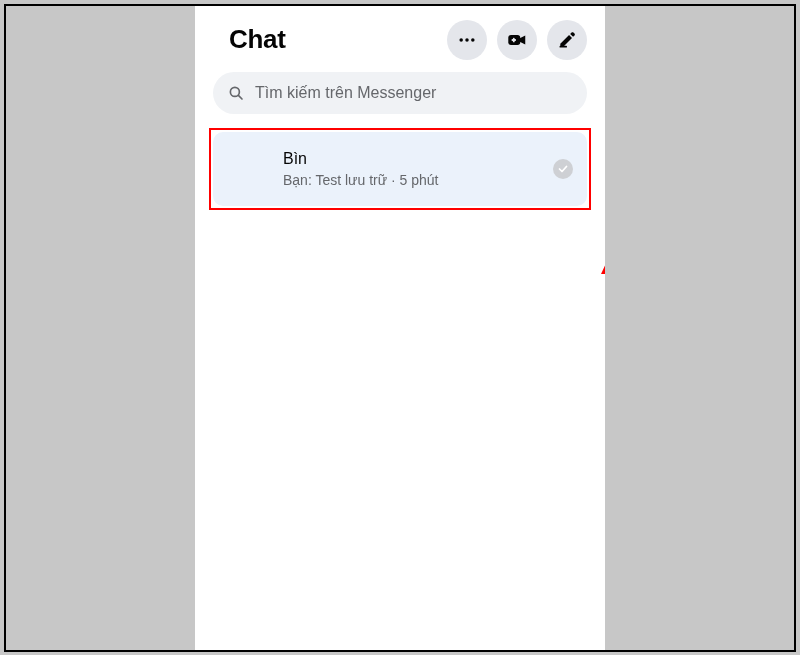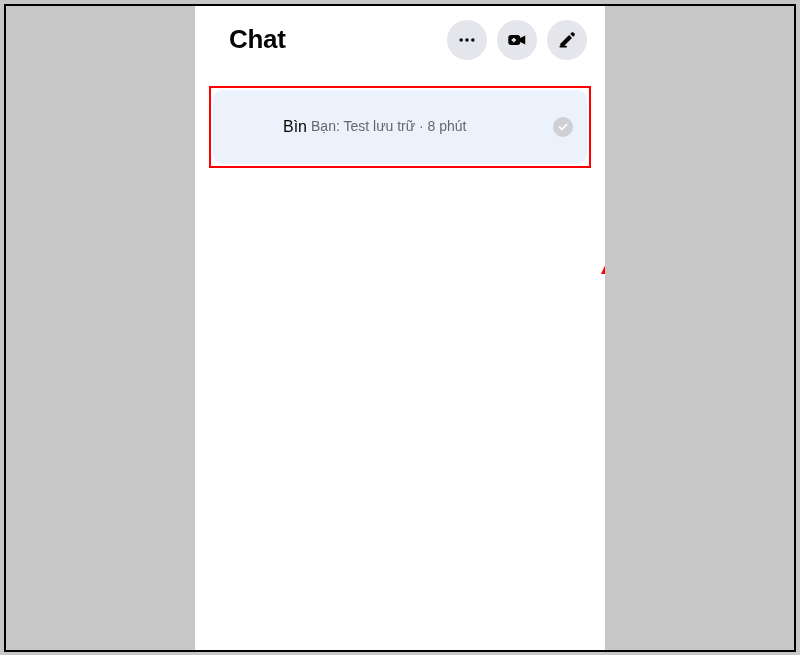--- a/index.html
+++ b/index.html
@@ -82,20 +82,21 @@
       border-radius: 10px;
       height: 74px;
       display: flex;
       align-items: center;
       padding: 0 14px 0 70px;
       position: relative;
       cursor: pointer;
     }
     .convo-text {
       display: flex;
+      flex-direction: column;
       gap: 4px;
       flex: 1;
     }
     .convo-name {
       font-size: 16px;
       color: #050505;
       font-weight: 500;
     }
     .convo-preview {
       font-size: 14px;
@@ -144,26 +145,35 @@
         <div class="circle-btn">
           <svg width="20" height="20" viewBox="0 0 24 24">
               <path d="M4 16.5 L4 20 L7.5 20 L18 9.5 L14.5 6 Z" fill="#050505"></path>
               <path d="M15.8 4.7 L19.3 8.2 L21 6.5 C21.6 5.9 21.6 4.9 21 4.3 L19.7 3 C19.1 2.4 18.1 2.4 17.5 3 Z" fill="#050505"></path>
               <rect x="3" y="19" width="9" height="2" rx="1" fill="#050505"></rect>
             </svg>
         </div>
       </div>
     </div>
 
+    <div class="search-wrap">
+      <div class="search-bar">
+        <svg width="18" height="18" viewBox="0 0 24 24">
+            <circle cx="10.5" cy="10.5" r="6" stroke="#65676b" stroke-width="2.2" fill="none"></circle>
+            <line x1="15.2" y1="15.2" x2="20" y2="20" stroke="#65676b" stroke-width="2.2" stroke-linecap="round"></line>
+          </svg>
+        <span class="search-placeholder">Tìm kiếm trên Messenger</span>
+      </div>
+    </div>
 
     <div class="convo-outline">
       <div class="convo-item">
         <div class="convo-text">
           <div class="convo-name">Bìn</div>
-          <div class="convo-preview">Bạn: Test lưu trữ · 8 phút</div>
+          <div class="convo-preview">Bạn: Test lưu trữ · 5 phút</div>
         </div>
         <div class="sent-badge">
           <svg width="12" height="12" viewBox="0 0 24 24">
               <path d="M5 12 L10 17 L19 7" stroke="#fff" stroke-width="3.5" fill="none" stroke-linecap="round" stroke-linejoin="round"></path>
             </svg>
         </div>
       </div>
     </div>
 
     <svg class="arrow-annot" width="44" height="140" viewBox="0 0 44 140">

